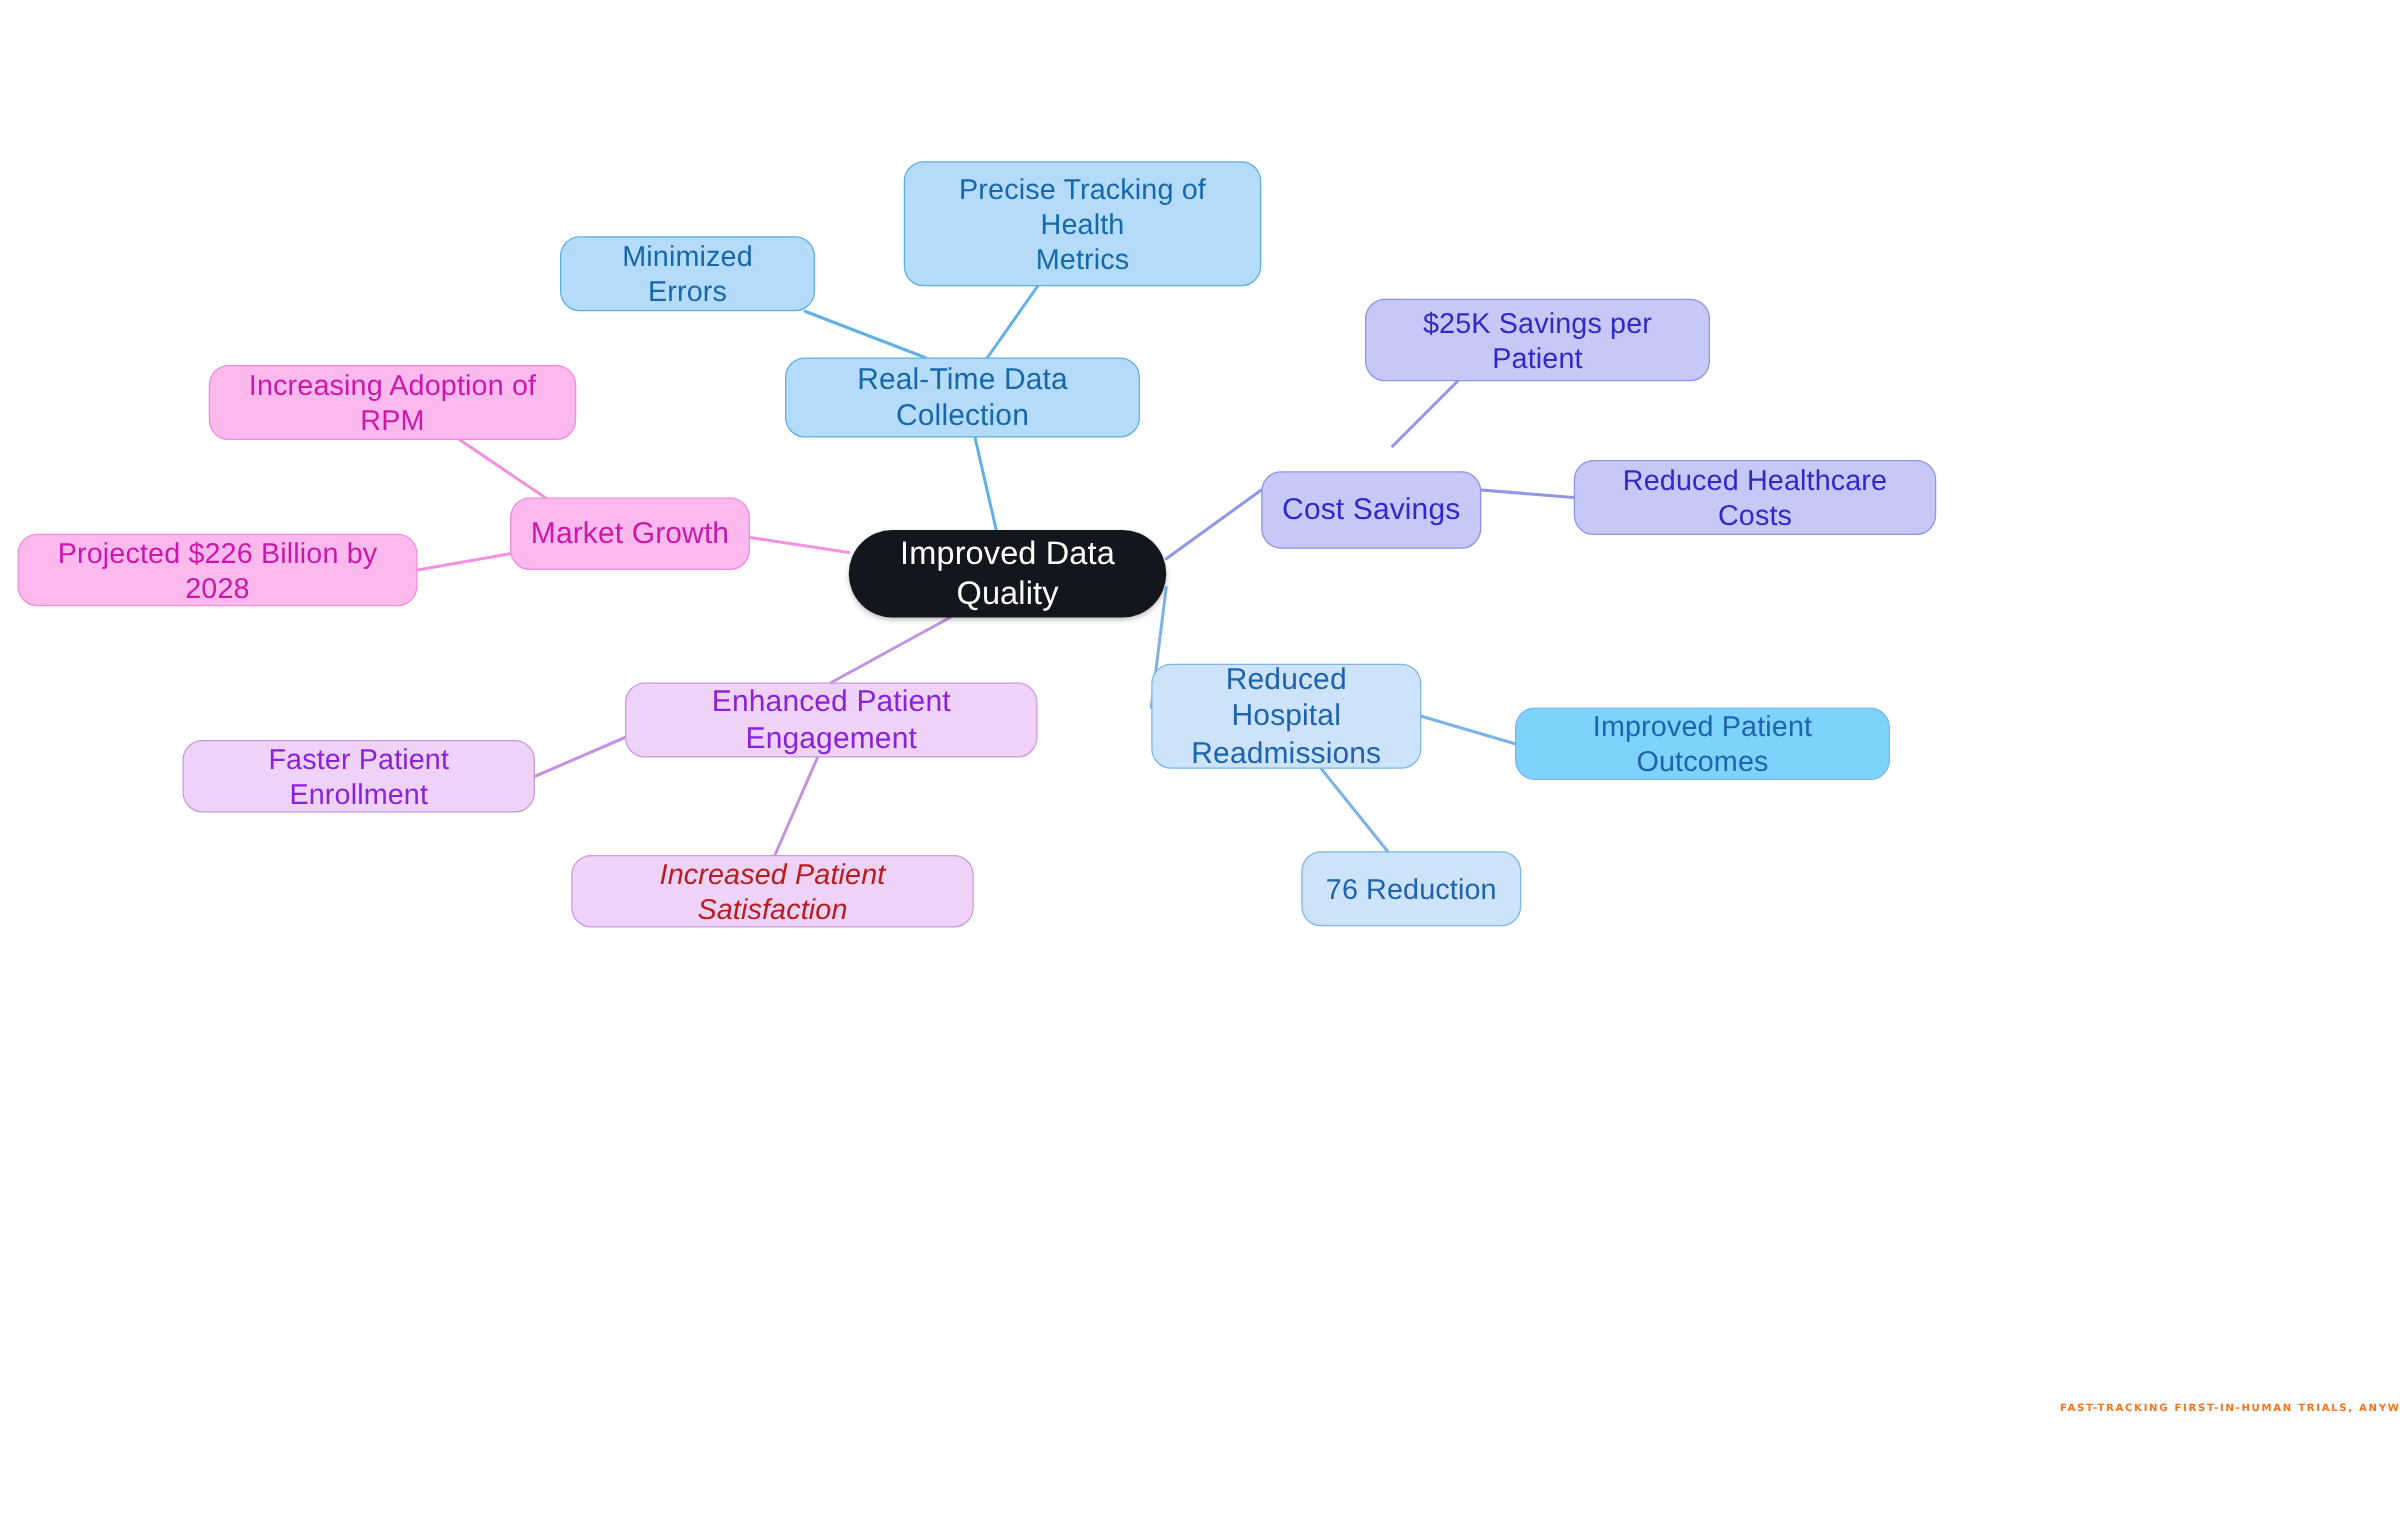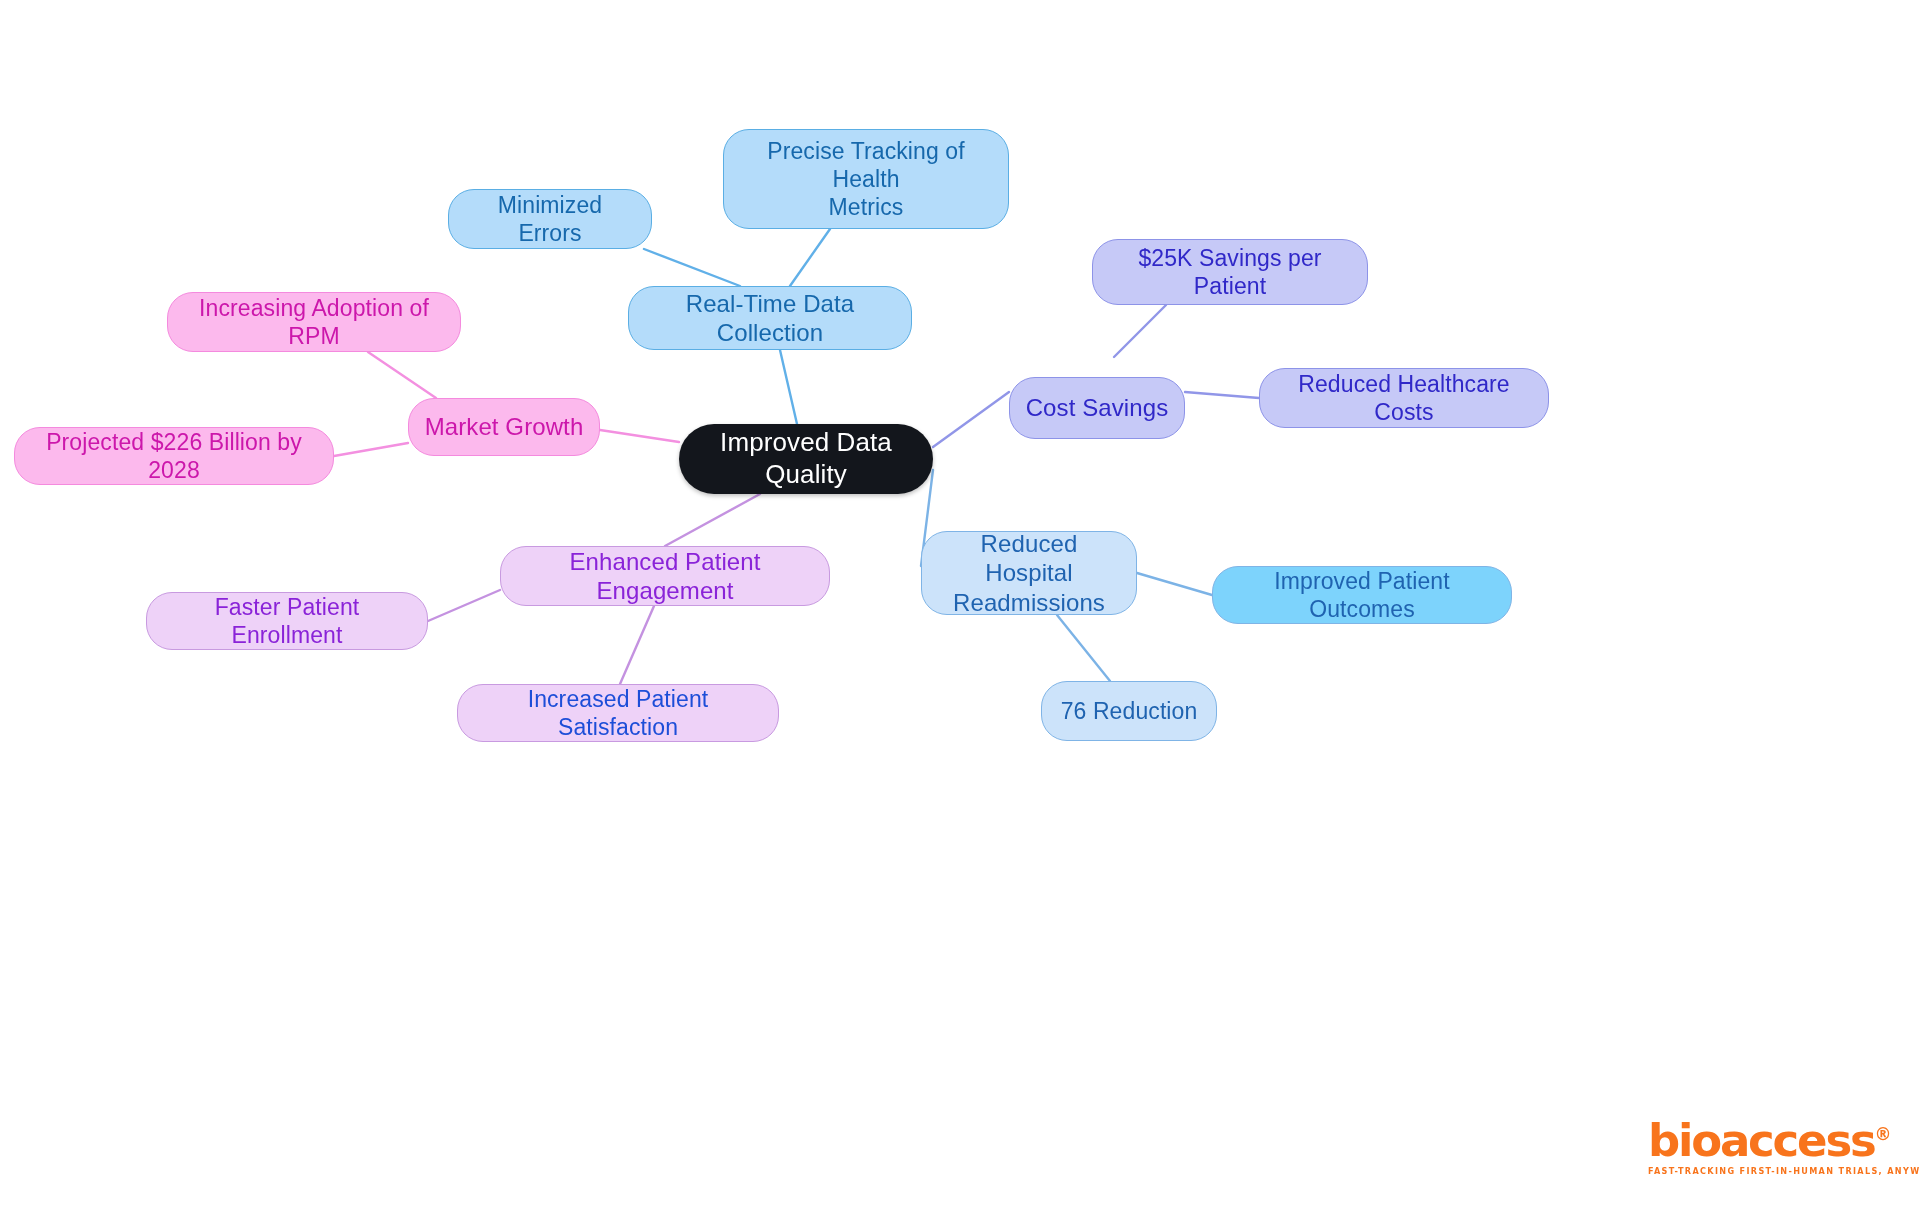--- a/index.html
+++ b/index.html
@@ -25,21 +25,21 @@
     height: 1215px;
     pointer-events: none;
   }
   .node {
     position: absolute;
     box-sizing: border-box;
     display: flex;
     align-items: center;
     justify-content: center;
     text-align: center;
-    border-radius: 26px;
+    border-radius: 16px;
     border-style: solid;
     border-width: 1.6px;
     line-height: 1.22;
     letter-spacing: 0.1px;
     padding: 6px 14px;
     white-space: pre-line;
   }
   .node.root {
     border-radius: 38px;
     border-width: 0;
@@ -109,25 +109,22 @@
 Metrics</span></div>
       <div class="node branch" style="left: 1009px; top: 357px; width: 176px; height: 62px; background: rgb(198, 201, 247); border-color: rgb(141, 147, 232); color: rgb(48, 40, 200); margin-top: 20px;"><span>Cost Savings</span></div>
       <div class="node leaf" style="left: 1092px; top: 239px; width: 276px; height: 66px; background: rgb(198, 201, 247); border-color: rgb(141, 147, 232); color: rgb(48, 40, 200);"><span>$25K Savings per Patient</span></div>
       <div class="node leaf" style="left: 1259px; top: 368px; width: 290px; height: 60px; background: rgb(198, 201, 247); border-color: rgb(141, 147, 232); color: rgb(48, 40, 200);"><span>Reduced Healthcare Costs</span></div>
       <div class="node branch" style="left: 921px; top: 531px; width: 216px; height: 84px; background: rgb(204, 227, 250); border-color: rgb(127, 180, 230); color: rgb(31, 99, 176);"><span>Reduced Hospital
 Readmissions</span></div>
       <div class="node leaf" style="left: 1212px; top: 566px; width: 300px; height: 58px; background: #7dd3fc; border-color: rgb(127, 180, 230); color: rgb(31, 99, 176);"><span>Improved Patient Outcomes</span></div>
       <div class="node leaf" style="left: 1041px; top: 681px; width: 176px; height: 60px; background: rgb(204, 227, 250); border-color: rgb(127, 180, 230); color: rgb(31, 99, 176);"><span>76 Reduction</span></div>
       <div class="node branch" style="left: 500px; top: 546px; width: 330px; height: 60px; background: rgb(238, 210, 248); border-color: rgb(200, 154, 224); color: rgb(138, 35, 216); text-align: center;"><span>Enhanced Patient Engagement</span></div>
       <div class="node leaf" style="left: 146px; top: 592px; width: 282px; height: 58px; background: rgb(238, 210, 248); border-color: rgb(200, 154, 224); color: rgb(138, 35, 216);"><span>Faster Patient Enrollment</span></div>
-      <div class="node leaf" style="left: 457px; top: 684px; width: 322px; height: 58px; background: rgb(238, 210, 248); border-color: rgb(200, 154, 224); color: #1d4ed8;"><span>Increased Patient Satisfaction</span></div>
+      <div class="node leaf" style="left: 457px; top: 684px; width: 322px; height: 58px; background: rgb(238, 210, 248); border-color: rgb(200, 154, 224); color: #b91c1c; font-style: italic;"><span>Increased Patient Satisfaction</span></div>
       <div class="node branch" style="left: 408px; top: 398px; width: 192px; height: 58px; background: rgb(252, 185, 237); border-color: rgb(244, 138, 222); color: rgb(204, 23, 171);"><span>Market Growth</span></div>
       <div class="node leaf" style="left: 167px; top: 292px; width: 294px; height: 60px; background: rgb(252, 185, 237); border-color: rgb(244, 138, 222); color: rgb(204, 23, 171);"><span>Increasing Adoption of RPM</span></div>
       <div class="node leaf" style="left: 14px; top: 427px; width: 320px; height: 58px; background: rgb(252, 185, 237); border-color: rgb(244, 138, 222); color: rgb(204, 23, 171);"><span>Projected $226 Billion by 2028</span></div>
     </div>
 
   <div id="logo">
-    <div class="wordmark">
-      <span>bioaccess</span><span class="reg">®</span>
-    </div>
     <div class="tagline">FAST-TRACKING FIRST-IN-HUMAN TRIALS, ANYWHERE</div>
   </div>
 </div>
 
 </body></html>

